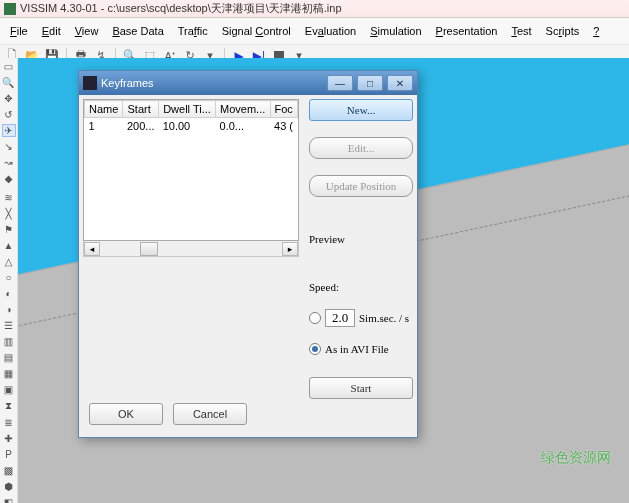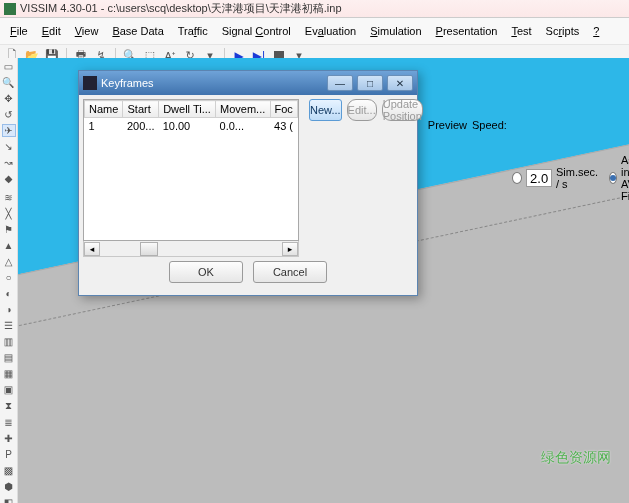--- a/index.html
+++ b/index.html
@@ -153,21 +153,21 @@
     position:relative;
     display:flex;
     align-items:center;
   }
   .hscroll .arrow{
     width:16px;height:14px;background:linear-gradient(#fdfdfd,#e2e2e2);
     border:1px solid #b8b8b8;display:flex;align-items:center;justify-content:center;font-size:9px;
   }
   .hscroll .track{flex:1;position:relative;height:14px;}
   .hscroll .thumb{position:absolute;left:40px;top:0;height:14px;width:18px;background:linear-gradient(#fafafa,#dcdcdc);border:1px solid #b0b0b0;}
-  .sidecol { width:104px; display:flex; flex-direction:row; gap:5px;}
+  .sidecol { width:104px; display:flex; flex-direction:column; gap:16px;font-family:Liberation Serif, serif;}
   .btn {
     height:22px;
     background:linear-gradient(#fdfdfd,#e6e6e6);
     border:1px solid #9a9a9a;
     border-radius:3px;
     display:flex;align-items:center;justify-content:center;
     font-size:11px;color:#333;
   }
   .btn.primary {
     background:linear-gradient(#e7f3ff,#bedcf7);
@@ -175,21 +175,21 @@
     color:#123a63;
   }
   .btn.disabled { color:#9a9a9a;border-radius:9px;}
   .sectionlabel { font-size:11px; margin-top:20px;}
   .radio-row { display:flex; align-items:center; gap:4px; font-size:11px;}
   .radio { width:12px;height:12px;border:1px solid #7a7a7a;border-radius:50%;background:#fff;display:inline-flex;align-items:center;justify-content:center;}
   .radio.inner::after{content:"";width:6px;height:6px;background:#3a6fb0;border-radius:50%;}
   .numbox{ width:30px;height:18px;border:1px solid #9a9a9a;background:#fff;display:inline-flex;align-items:center;justify-content:center;font-size:13px;}
   .dlg-footer {
     display:flex;
-    justify-content:center;
+    justify-content:flex-start;
     gap:10px;
     padding:0 10px 12px 10px;
   }
   .dlg-footer .btn { width:74px;}
   .watermark {
     position:absolute;
     right:18px; bottom:36px;
     color:#3cae3c;
     font-size:14px;
     font-family: "Microsoft YaHei", sans-serif;

